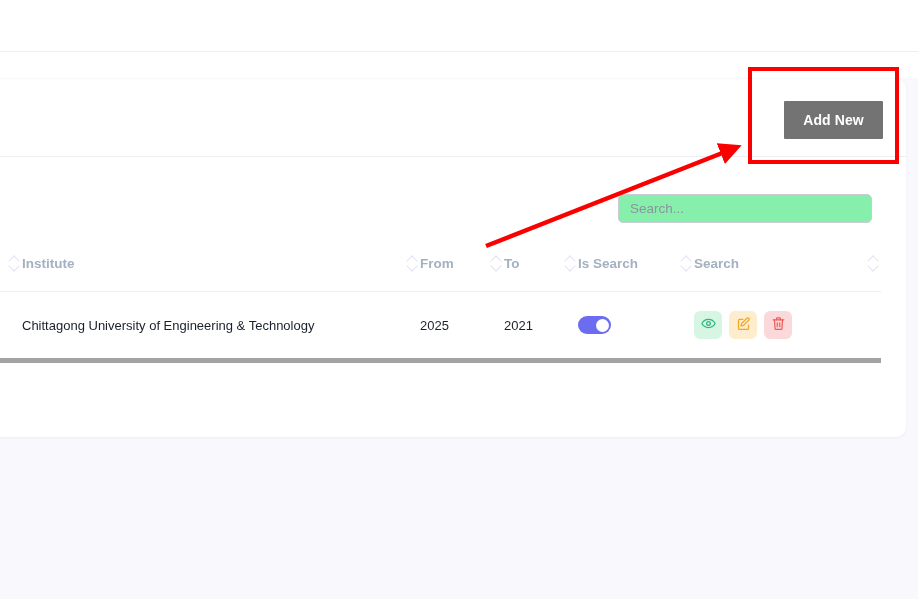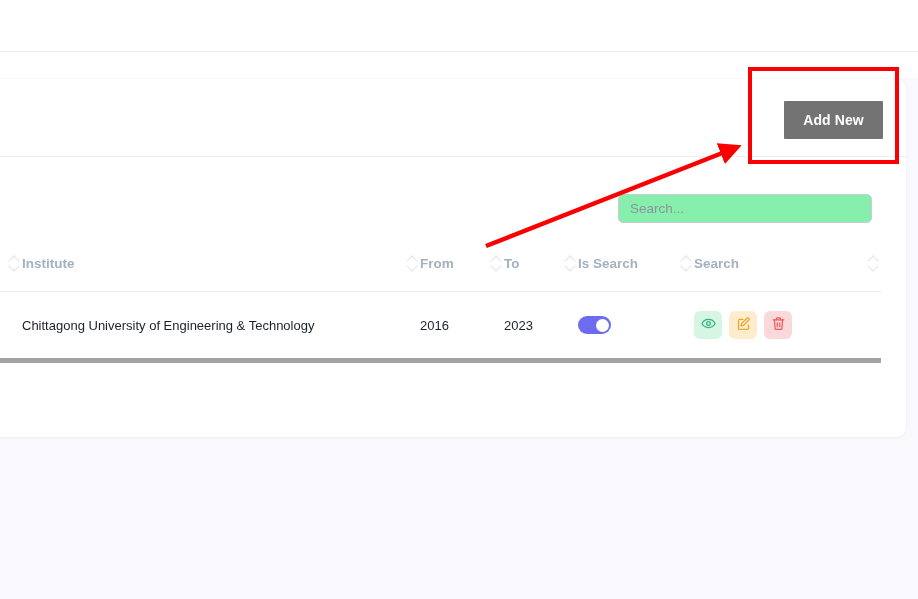--- a/index.html
+++ b/index.html
@@ -323,22 +323,22 @@
             </div>
           </th>
         </tr>
       </thead>
       <tbody>
         <tr>
           <td>
             <span class="cell-name-clip">ib</span>
           </td>
           <td class="cell-pad">Chittagong University of Engineering &amp; Technology</td>
-          <td class="cell-pad">2016</td>
-          <td class="cell-pad">2023</td>
+          <td class="cell-pad">2025</td>
+          <td class="cell-pad">2021</td>
           <td>
             <span class="toggle-switch">
               <span class="toggle-knob"></span>
             </span>
           </td>
           <td>
             <div class="actions-cell">
               <button class="action-btn action-view">
                 <span>
                   <svg width="15" height="15" viewBox="0 0 24 24" fill="none" stroke="#2fb67c" stroke-width="2" stroke-linecap="round" stroke-linejoin="round">

